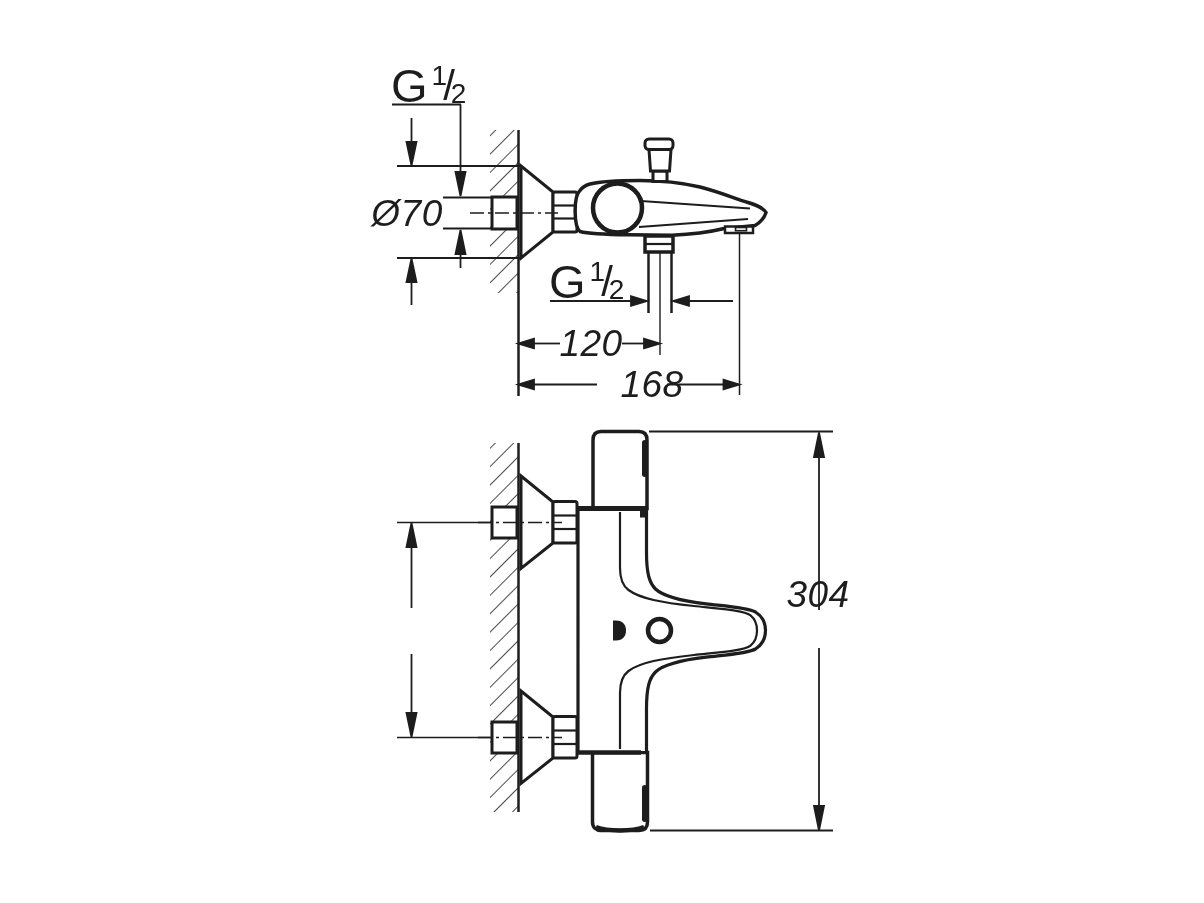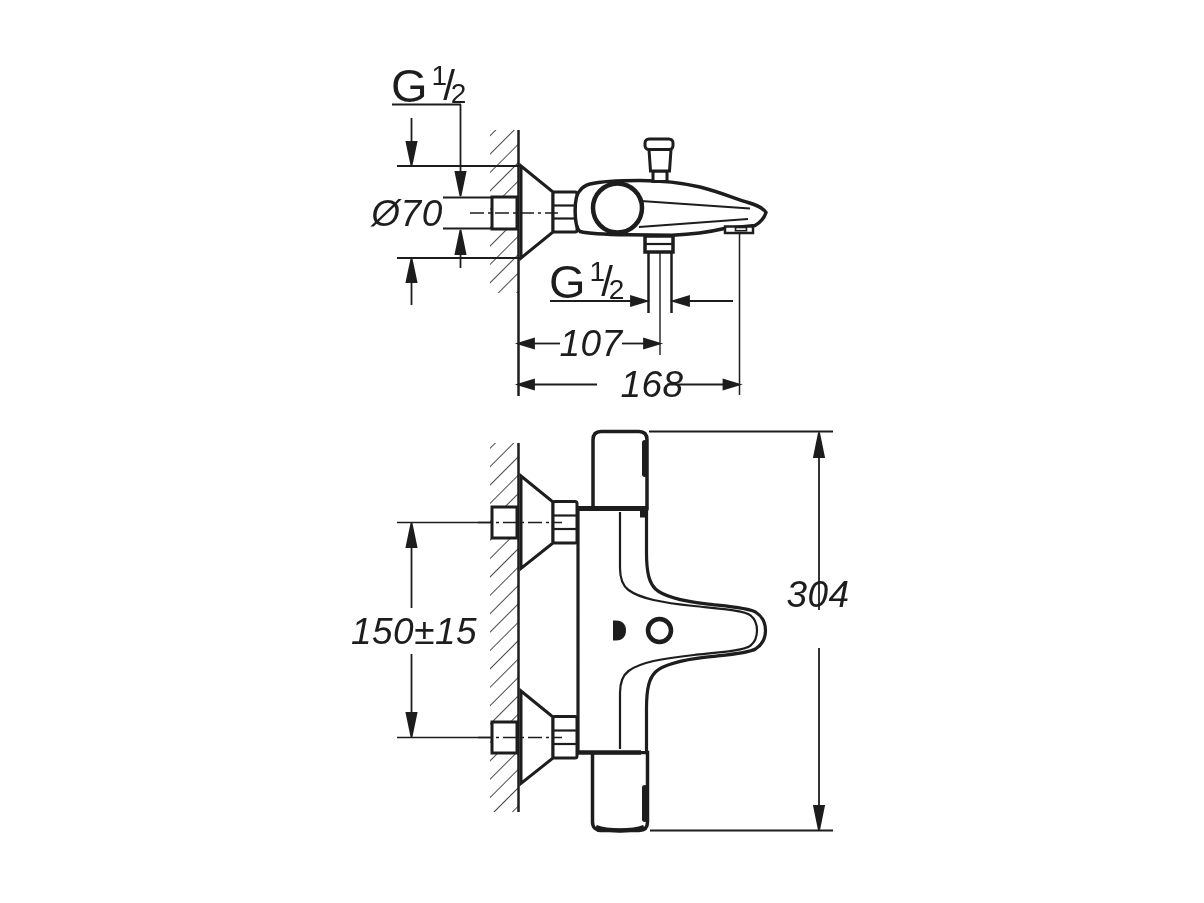--- a/index.html
+++ b/index.html
@@ -181,21 +181,20 @@
   <div class="thread-label" style="left:391px;top:62px;">
     <span class="g">G</span><span class="sup">1</span><span class="slash">/</span><span class="sub">2</span>
   </div>
 
   <div class="dim-label" style="left:407px;top:213px;">Ø70</div>
 
   <div class="thread-label" style="left:549px;top:258px;">
     <span class="g">G</span><span class="sup">1</span><span class="slash">/</span><span class="sub">2</span>
   </div>
 
-  <div class="dim-label" style="left:591px;top:343px;">107</div>
+  <div class="dim-label" style="left:591px;top:343px;">120</div>
 
   <div class="dim-label" style="left:652px;top:384px;">168</div>
 
-  <div class="dim-label" style="left:414px;top:631px;">150±15</div>
 
   <div class="dim-label" style="left:818px;top:594px;">304</div>
 
 </div>
 
 </body></html>

